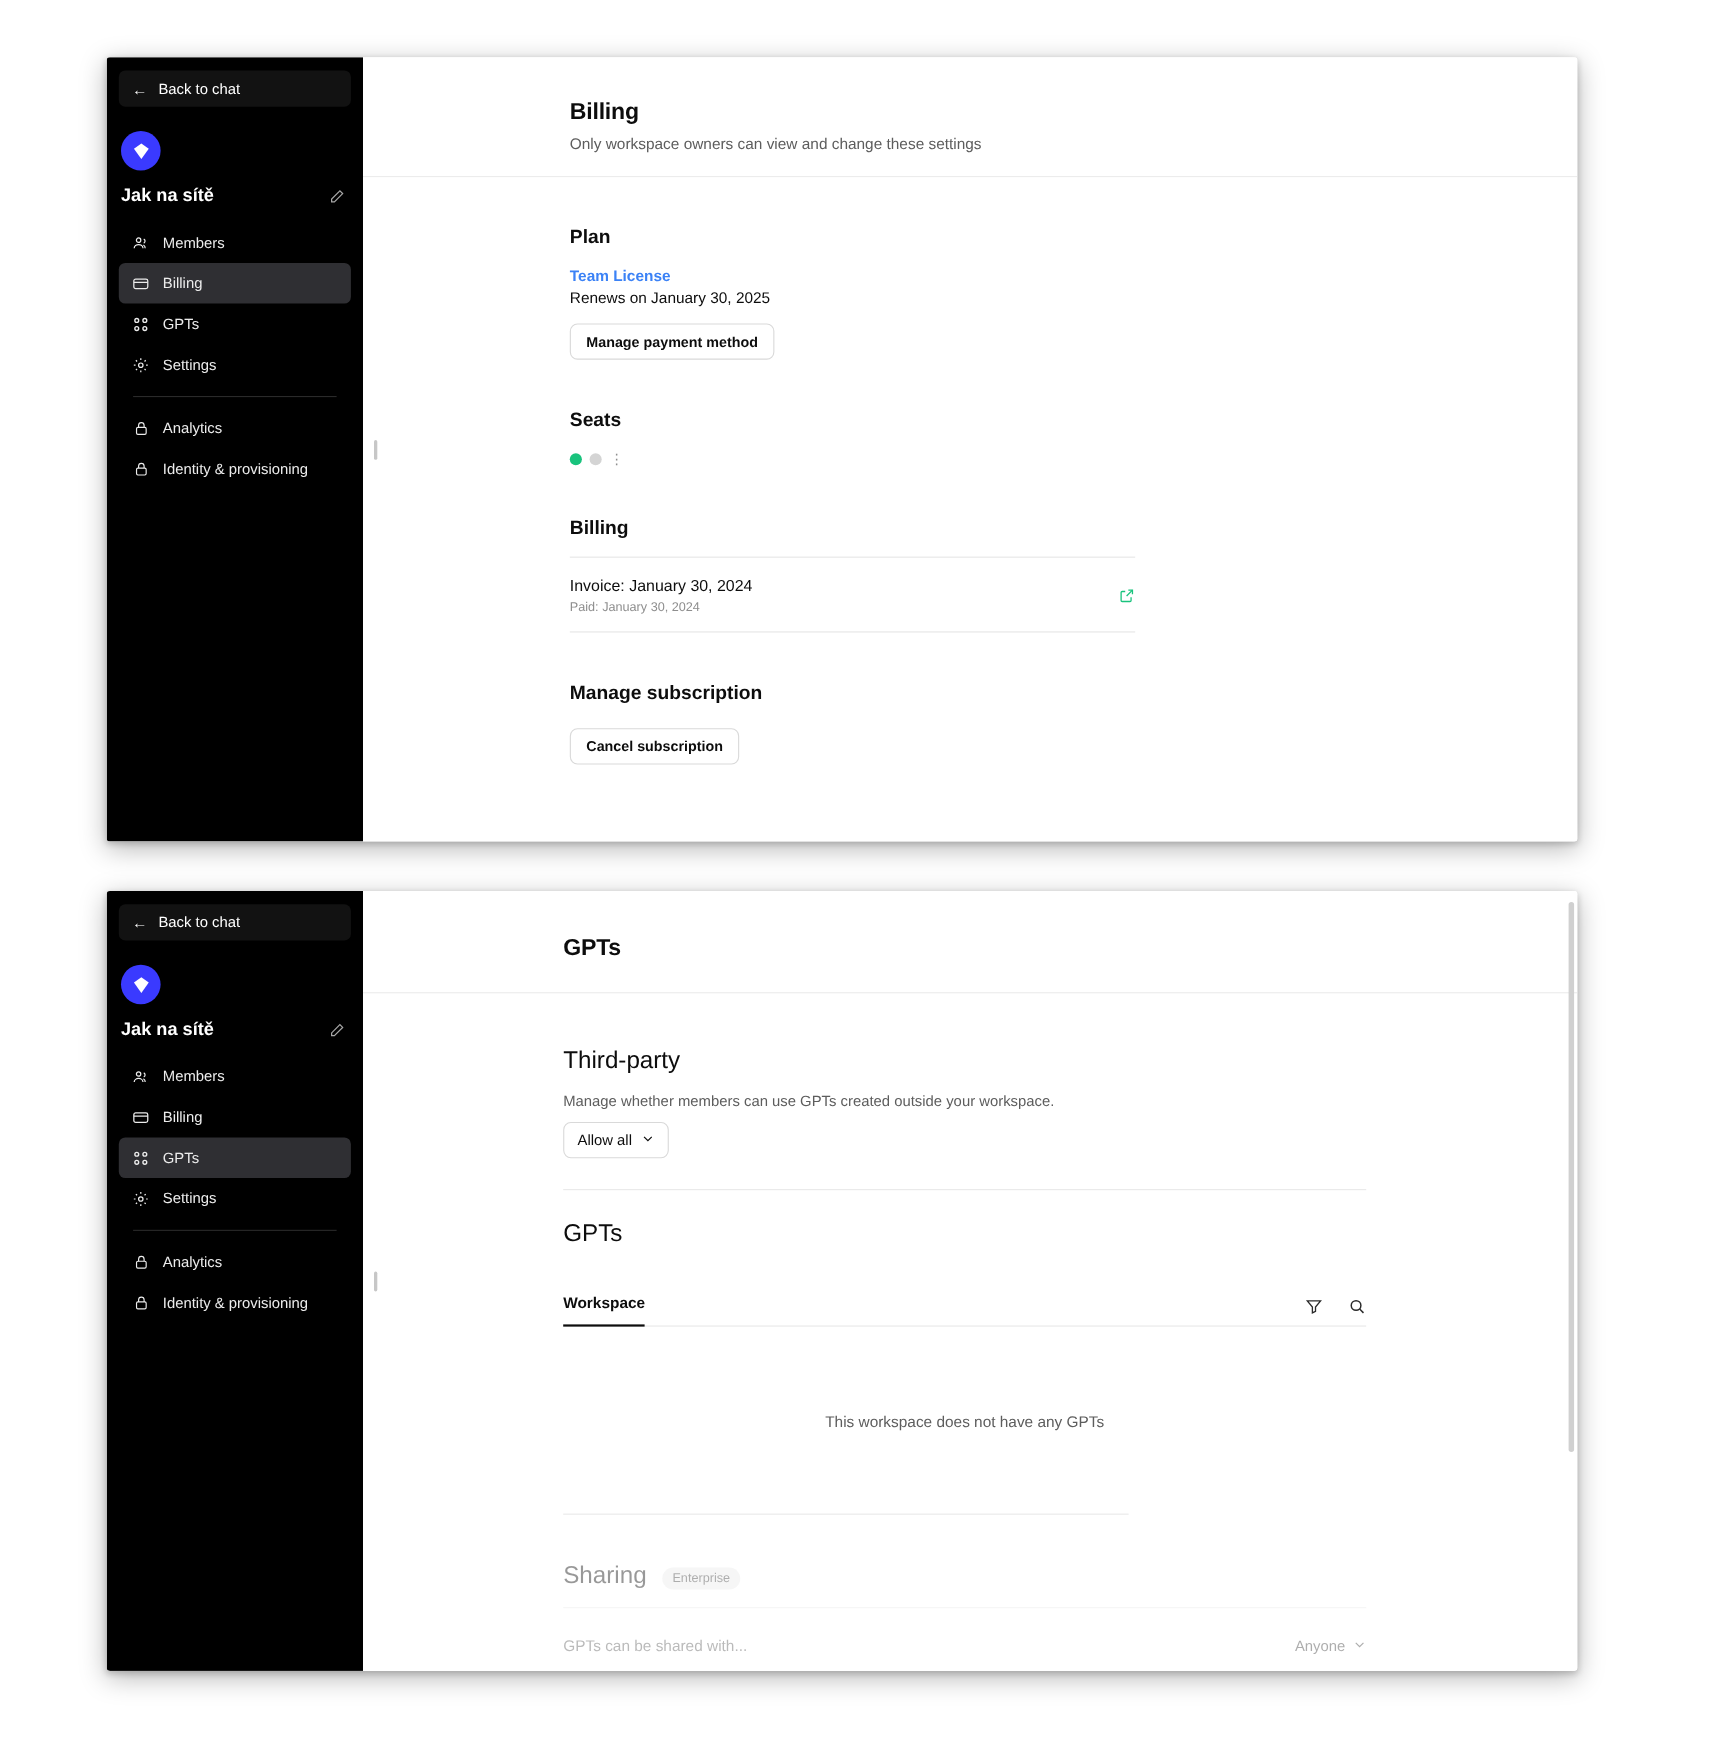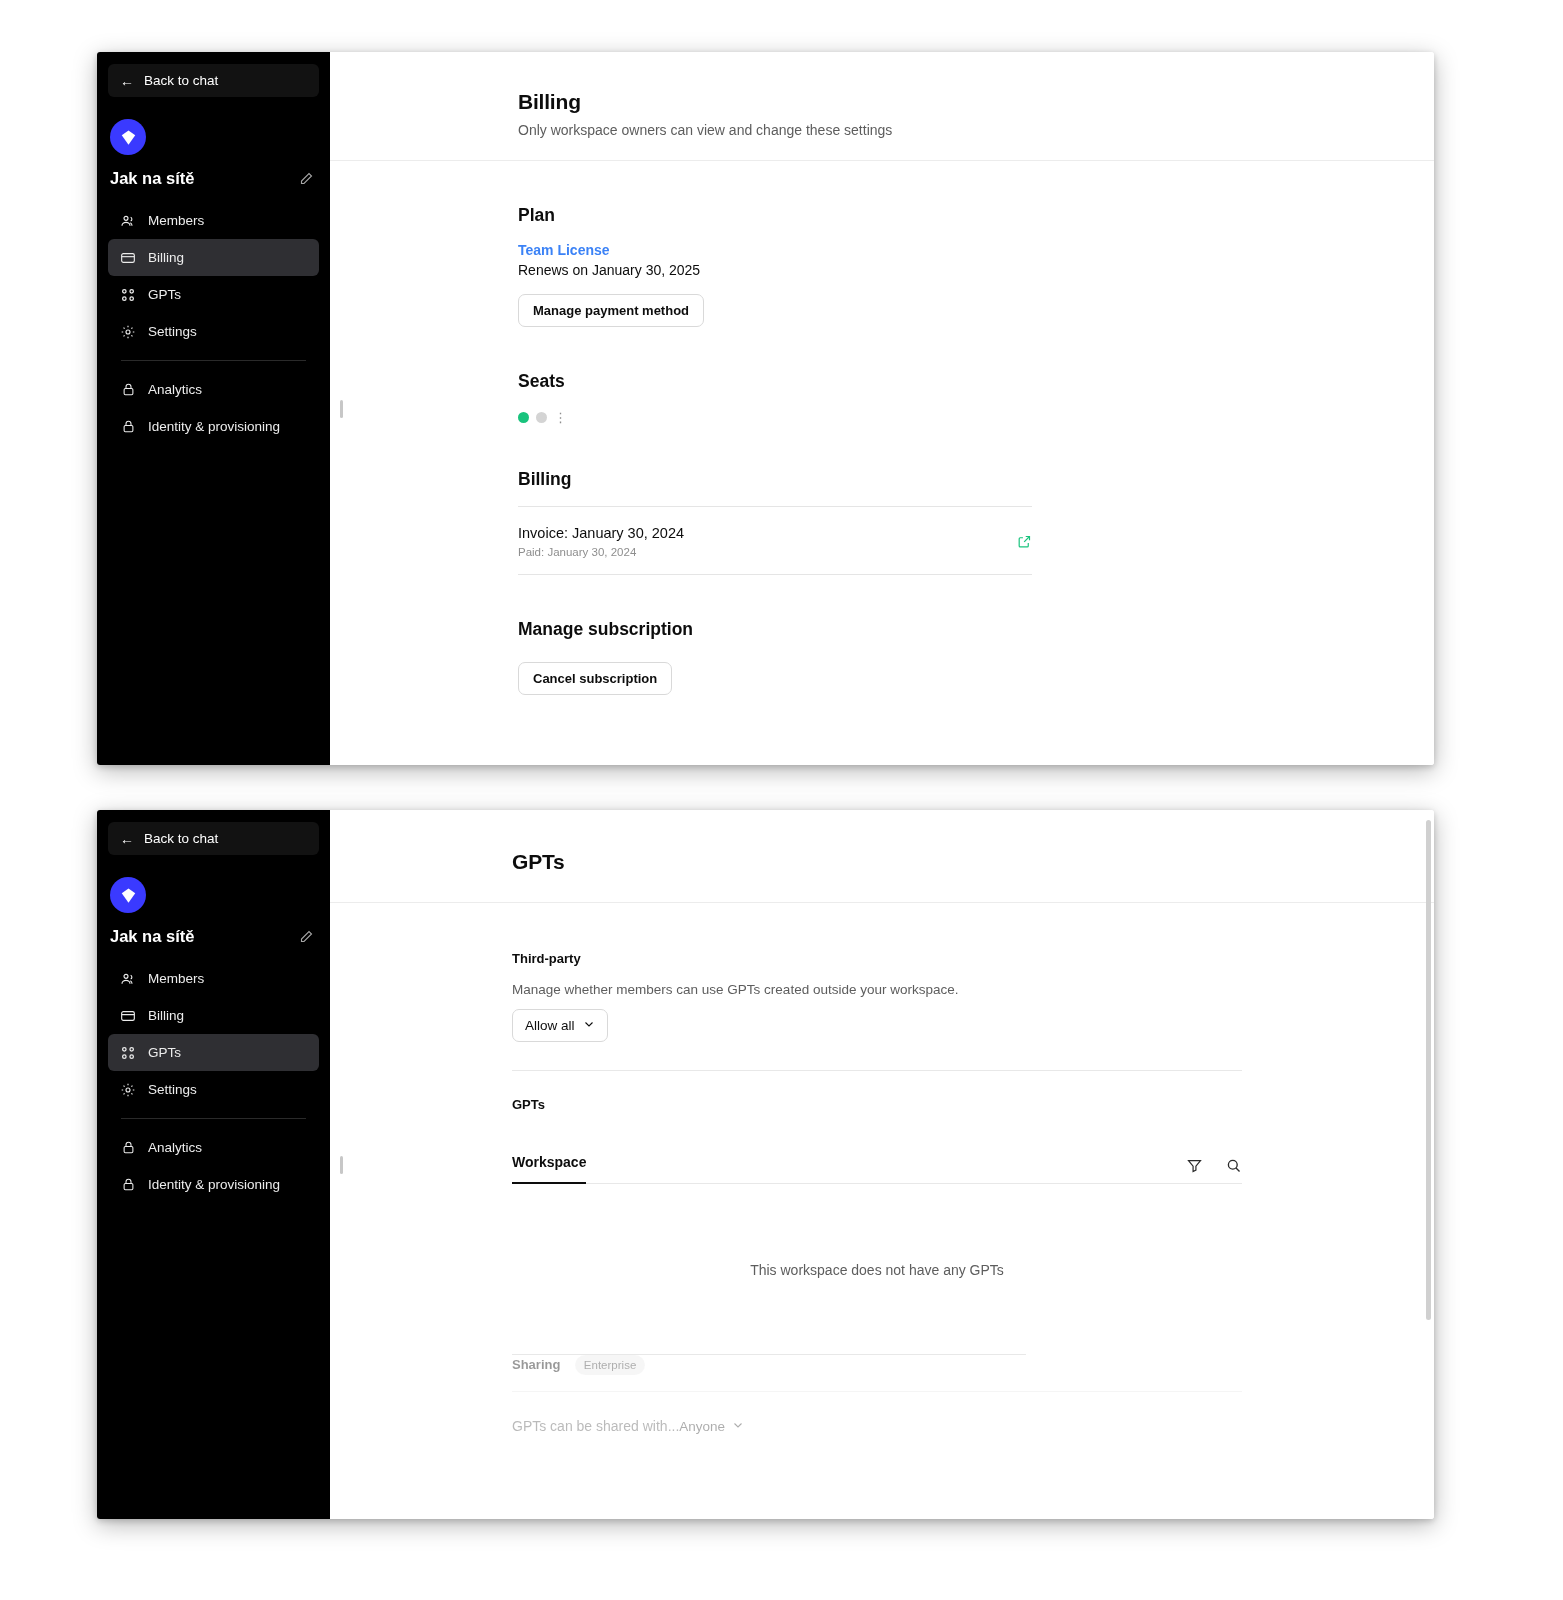--- a/index.html
+++ b/index.html
@@ -164,21 +164,21 @@
   .invoice-paid { font-size: 11.5px; color: #8e8e8e; margin-top: 5px; }
   .ext-link { color: #19c37d; cursor: pointer; display: flex; }
 
   
   .gpt-header {
     padding: 40px 0 28px 182px;
     border-bottom: 1px solid #ececec;
   }
   .gpt-body { padding: 0 0 0 182px; }
   .gpt-section-title {
-    font-size: 13px; font-weight: bold; color: #0d0d0d; margin-top: 48px;
+    font-size: 22px; font-weight: normal; color: #0d0d0d; margin-top: 48px;
   }
   .gpt-desc { font-size: 13.5px; color: #5d5d5d; margin-top: 16px; }
   .select {
     display: inline-flex; align-items: center; gap: 8px;
     height: 33px; padding: 0 12px; margin-top: 12px;
     border: 1px solid #d9d9d9; border-radius: 7px;
     background: #fff; font-size: 13.5px; color: #0d0d0d; cursor: pointer;
   }
   .divider-wide { height: 1px; background: #e8e8e8; width: 730px; margin-top: 28px; }
 
@@ -212,21 +212,21 @@
     height: 20px; padding: 0 9px;
     border-radius: 10px;
     background: #ececec;
     font-size: 11.5px;
     color: #3d3d3d;
     margin-left: 10px;
     vertical-align: middle;
   }
   .share-row {
     width: 730px;
-    display: flex; align-items: center; 
+    display: flex; align-items: center; justify-content: space-between;
     padding: 26px 0 0 0;
   }
   .share-left { font-size: 14px; color: #5d5d5d; }
   .share-right { font-size: 13.5px; color: #3d3d3d; display: flex; align-items: center; gap: 7px; cursor: pointer; }
 
   .scrollbar {
     position: absolute;
     right: 3px; top: 10px;
     width: 5px; height: 500px;
     background: #d0d0d0;
@@ -502,21 +502,21 @@
                 <path d="M15.6 15.6L20.5 20.5"></path>
               </svg>
           </span>
         </span>
       </div>
       <div class="tabs-underline"></div>
 
       <div class="empty-state">This workspace does not have any GPTs</div>
       <div class="rule-narrow"></div>
 
-      <div style="" class="faded">
+      <div style="margin-top:42px" class="faded">
         <span class="gpt-section-title" style="margin-top:0">Sharing</span>
         <span class="badge">Enterprise</span>
         <div class="divider-wide" style="margin-top:16px"></div>
         <div class="share-row">
           <span class="share-left">GPTs can be shared with...</span>
           <span class="share-right">
             <span>Anyone</span>
             <span>
               <svg width="12" height="12" viewBox="0 0 24 24" fill="none" stroke="currentColor" stroke-width="2.2">
                   <path d="M5 9l7 7 7-7"></path>

